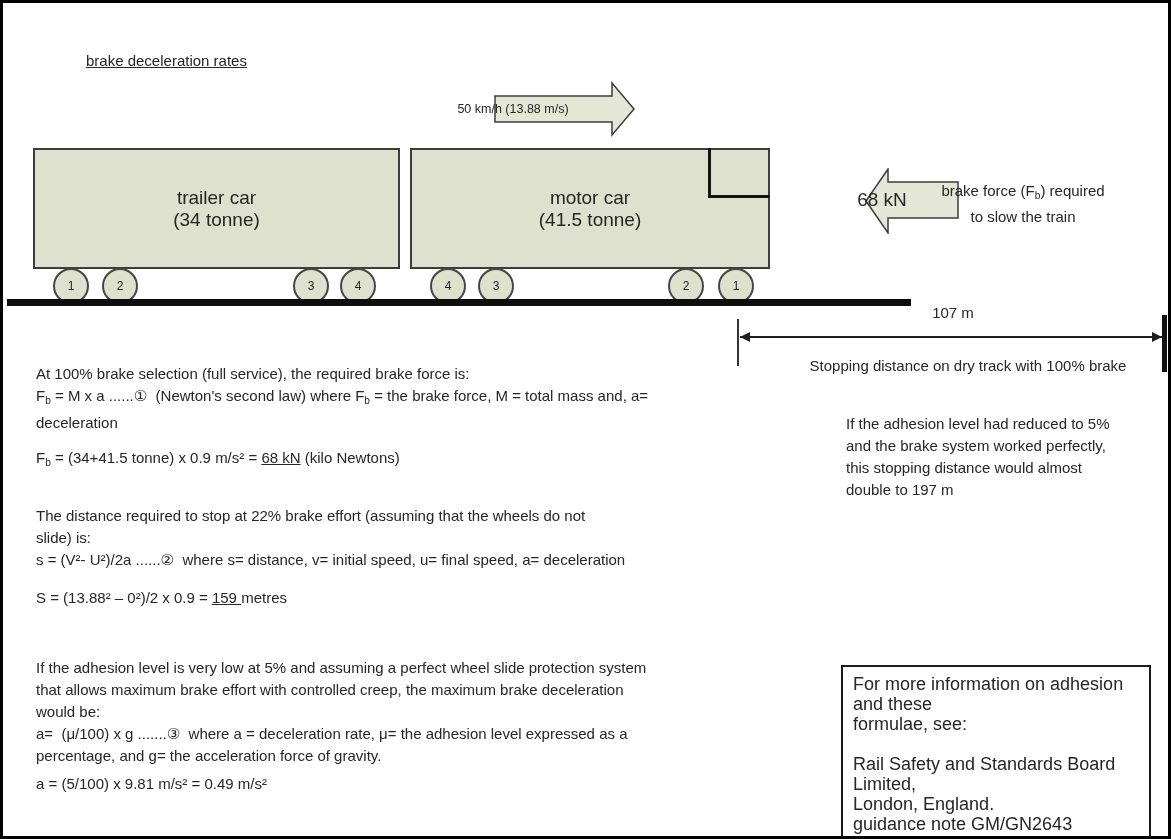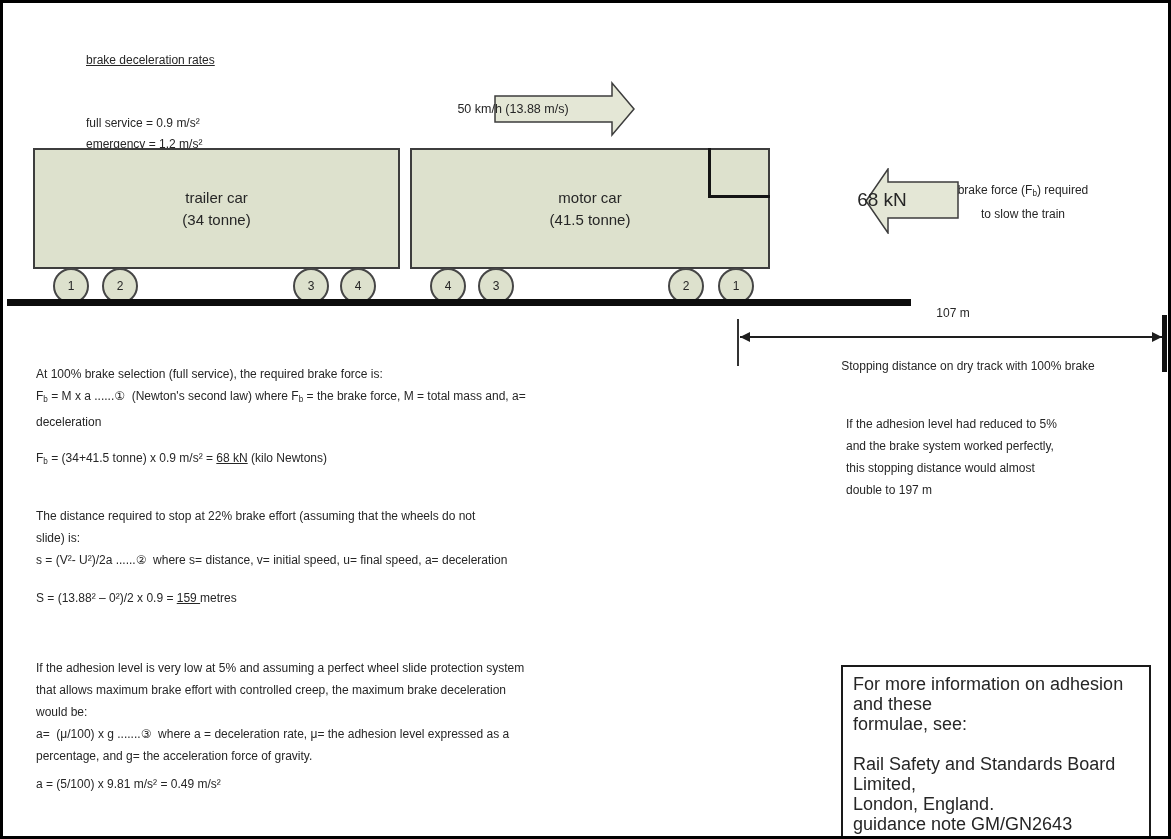--- a/index.html
+++ b/index.html
@@ -2,28 +2,28 @@
 <html><head>
 <meta charset="utf-8">
 <style>
   html,body { margin:0; padding:0; background:#fff; }
   #page {
     position:relative; width:1171px; height:839px; box-sizing:border-box;
     background:#ffffff; border:3px solid #000;
     font-family:"Liberation Sans","DejaVu Sans",sans-serif;
     color:#262626; overflow:hidden;
   }
-  .txt { position:absolute; white-space:pre-wrap; font-size:12px; line-height:22px; }
+  .txt { position:absolute; white-space:pre-wrap; font-size:15px; line-height:22px; }
   sub { font-size:0.68em; vertical-align:-0.28em; }
   u { text-decoration:underline; }
   .car {
     position:absolute; top:145px; height:121px; box-sizing:border-box;
     background:#dde1cd; border:2px solid #3d3d3d;
     display:flex; flex-direction:column; align-items:center; justify-content:center;
-    font-size:15px; line-height:22px; 
+    font-size:19px; line-height:22px; 
   }
   .cab {
     position:absolute; left:705px; top:145px; width:62px; height:50px; box-sizing:border-box;
     border-left:3px solid #141414; border-bottom:3px solid #141414;
   }
   .wheel {
     position:absolute; top:265px; width:36px; height:36px; box-sizing:border-box;
     background:#dde1cd; border:2px solid #464646; border-radius:50%;
     display:flex; align-items:center; justify-content:center;
     font-size:12px;
@@ -46,22 +46,20 @@
     white-space:pre-wrap;
   }
 </style>
 </head>
 <body>
 
 <div id="page">
 
   <div class="txt" style="left:83px; top:5px; line-height:21px;">
     <div class="note-title">brake deceleration rates</div>
-    <div>full service = 0.9 m/s²
-emergency = 1.2 m/s²</div>
   </div>
 
   <div class="arrow-wrap" style="left:450px; top:78px; width:142px; height:56px;">
     <svg width="142" height="56" viewBox="0 0 142 56">
       <polygon points="1,15 118,15 118,2 140,28 118,54 118,41 1,41" fill="#e4e7d6" stroke="#3d3d3d" stroke-width="1.5"></polygon>
     </svg>
     <div class="arrow-label" style="left:2px; top:15px; width:116px; height:26px; font-size:12.5px;">50 km/h (13.88 m/s)</div>
   </div>
 
   <div class="car" style="left:30px; width:367px;">

